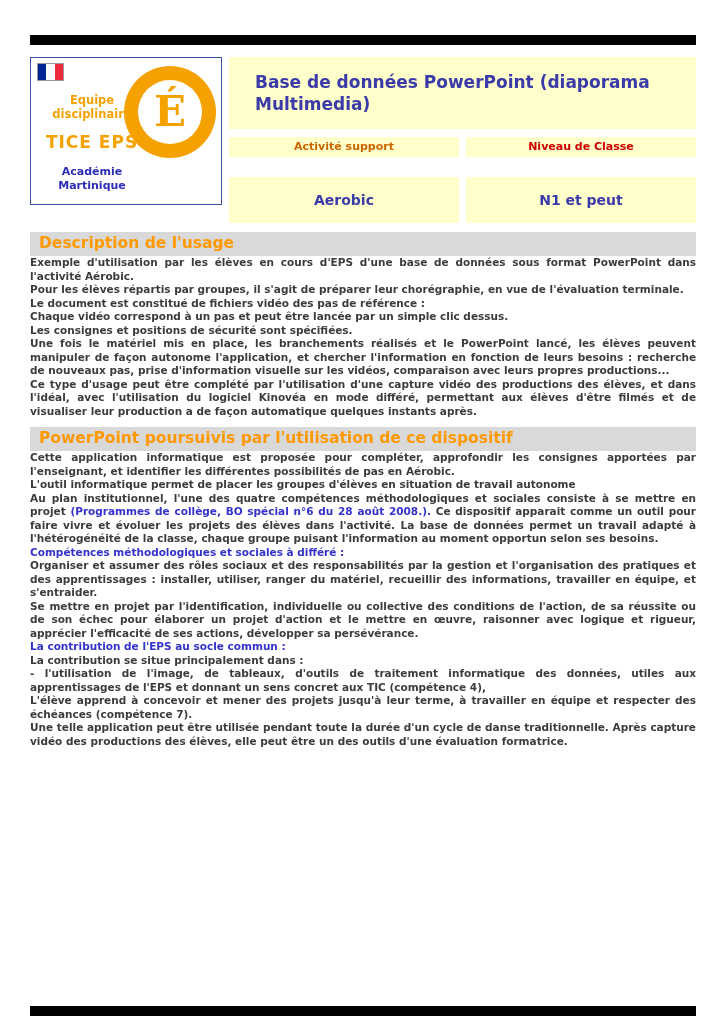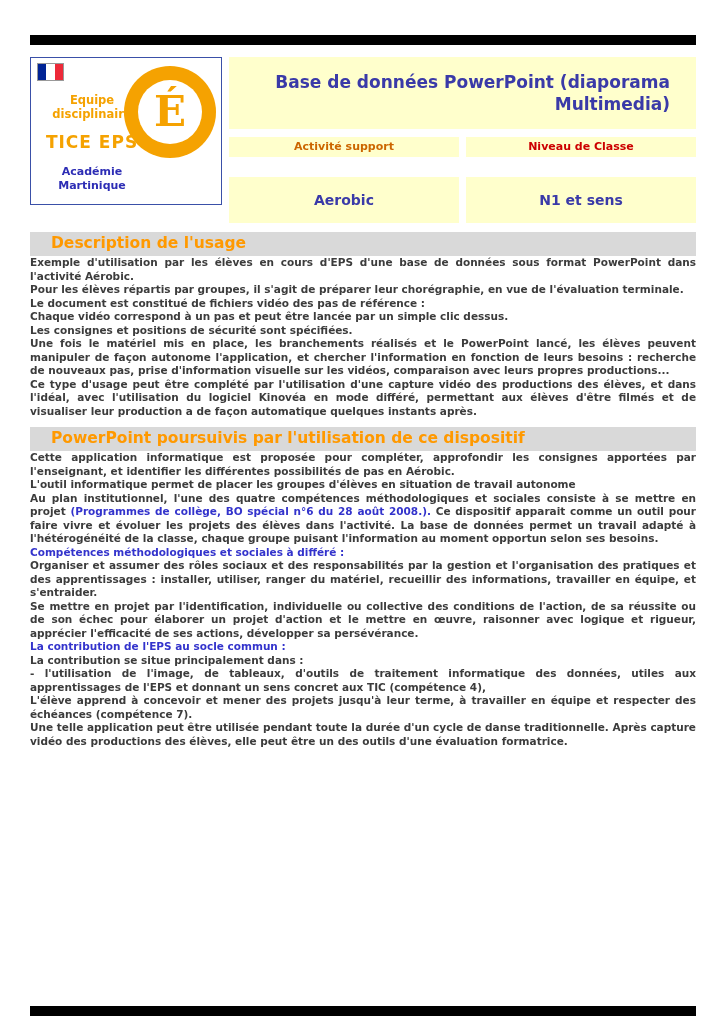--- a/index.html
+++ b/index.html
@@ -19,30 +19,30 @@
   .flag span{flex:1;}
   .flag .b{background:#002395}.flag .w{background:#fff}.flag .r{background:#ed2939}
   .logo-text{width:110px;text-align:center;}
   .logo-team{color:var(--logo-orange);font-size:11.5px;font-weight:bold;margin-top:12px;}
   .logo-name{color:var(--logo-orange);font-size:17px;font-weight:bold;margin-top:11px;letter-spacing:1px;}
   .logo-academy{color:var(--academy-blue);font-size:11px;font-weight:bold;margin-top:13px;line-height:14px;}
   .badge{position:absolute;top:8px;right:5px;width:92px;height:92px;border-radius:50%;background:var(--logo-orange);display:flex;align-items:center;justify-content:center;}
   .badge-inner{width:64px;height:64px;border-radius:50%;background:#fff;display:flex;align-items:center;justify-content:center;}
   .badge-letter{color:var(--logo-orange);font-family:"DejaVu Serif",serif;font-weight:bold;font-size:42px;line-height:1;}
   .header-right{flex:1;display:flex;flex-direction:column;}
-  .title-cell{background:var(--panel-yellow);min-height:66px;display:flex;align-items:center;justify-content:center;text-align:right;color:var(--title-blue);font-size:17px;font-weight:bold;padding:14px 26px;line-height:22px;}
+  .title-cell{background:var(--panel-yellow);min-height:66px;display:flex;align-items:center;justify-content:center;text-align:left;color:var(--title-blue);font-size:17px;font-weight:bold;padding:14px 26px;line-height:22px;}
   .hrow{display:flex;gap:7px;}
   .labels{margin-top:8px;}
   .labels .cell{height:20px;line-height:20px;font-size:11px;}
   .values{margin-top:20px;}
   .values .cell{height:46px;display:flex;align-items:center;justify-content:center;font-size:14px;color:var(--title-blue);}
   .cell{flex:1;background:var(--panel-yellow);text-align:center;font-weight:bold;}
   .cell.activity-label{color:var(--label-orange);}
   .cell.level-label{color:var(--label-red);}
-  .section-bar{margin-top:9px;background:var(--heading-bg);color:var(--accent-orange);font-size:15.5px;font-weight:bold;padding:2px 21px 4px;}
+  .section-bar{margin-top:9px;background:var(--heading-bg);color:var(--accent-orange);font-size:15.5px;font-weight:bold;padding:2px 9px 4px;}
   .body{font-size:10.5px;line-height:13.5px;font-weight:bold;color:var(--body-text);text-align:justify;}
   .body p{margin:0;}
   .gap{margin-bottom:13px;}
   .gap2{margin-bottom:24px;}
   .blue{color:var(--link-blue);}
 </style>
 </head>
 <body>
 
 <div class="content">
@@ -71,21 +71,21 @@
     </div>
 
     <div class="header-right">
       <div class="title-cell">Base de données PowerPoint (diaporama Multimedia)</div>
       <div class="hrow labels">
         <div class="cell activity-label">Activité support</div>
         <div class="cell level-label">Niveau de Classe</div>
       </div>
       <div class="hrow values">
         <div class="cell">Aerobic</div>
-        <div class="cell">N1 et sens</div>
+        <div class="cell">N1 et peut</div>
       </div>
     </div>
   </div>
 
   <div class="section-bar">Description de l'usage</div>
   <div class="body">
     <p>Exemple d'utilisation par les élèves en cours d'EPS d'une base de données sous format PowerPoint dans l'activité Aérobic.</p>
     <p>Pour les élèves répartis par groupes, il s'agit de préparer leur chorégraphie, en vue de l'évaluation terminale.</p>
     <p class="gap">Le document est constitué de fichiers vidéo des pas de référence :</p>
     <p class="gap">Chaque vidéo correspond à un pas et peut être lancée par un simple clic dessus.</p>

